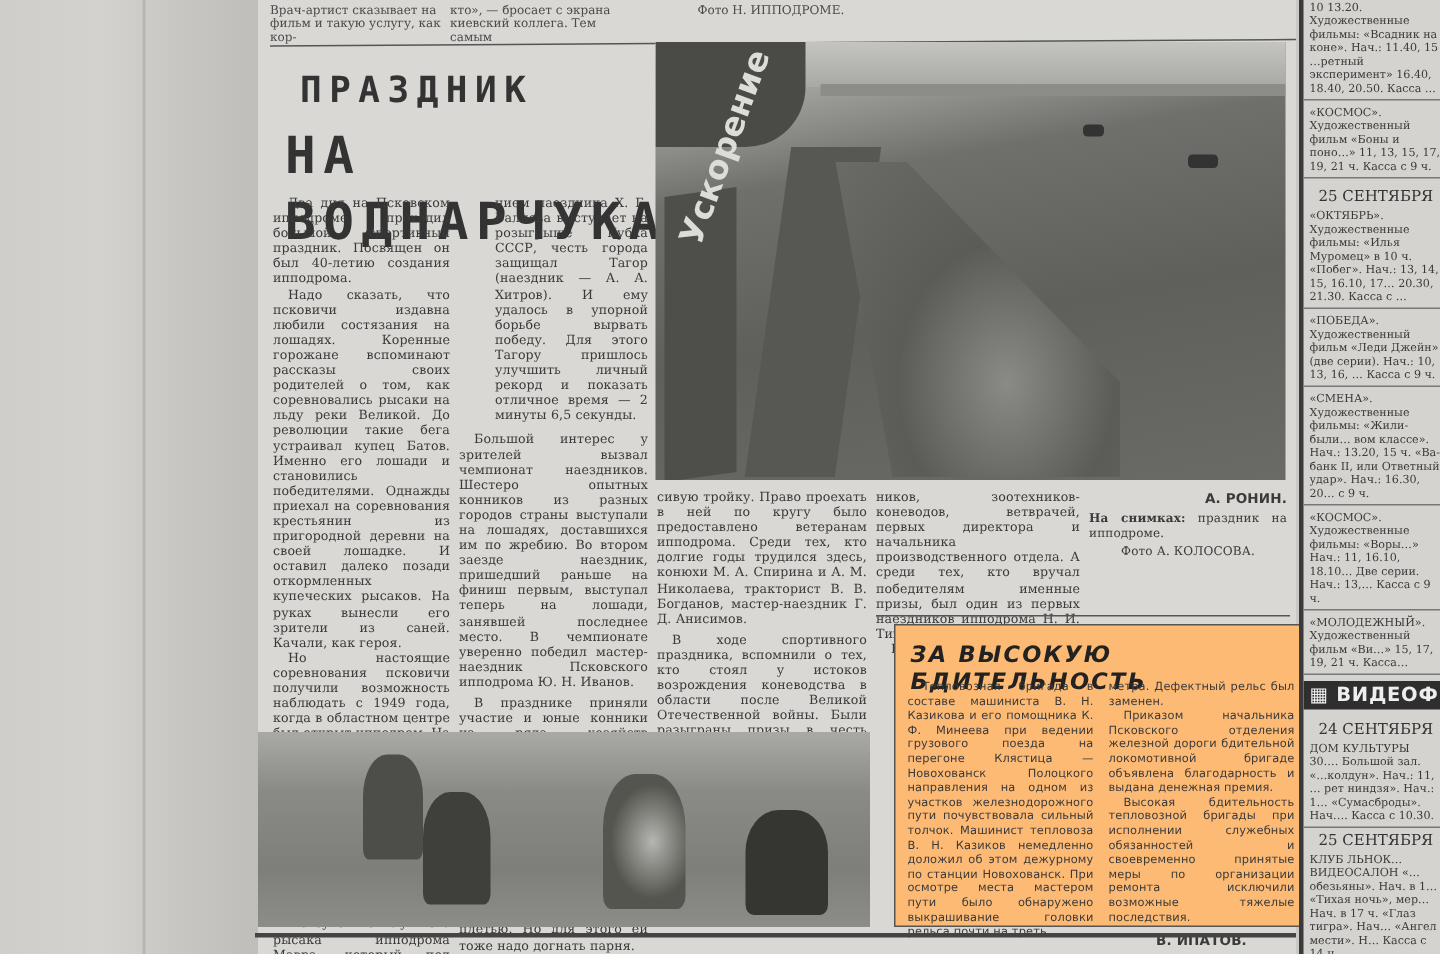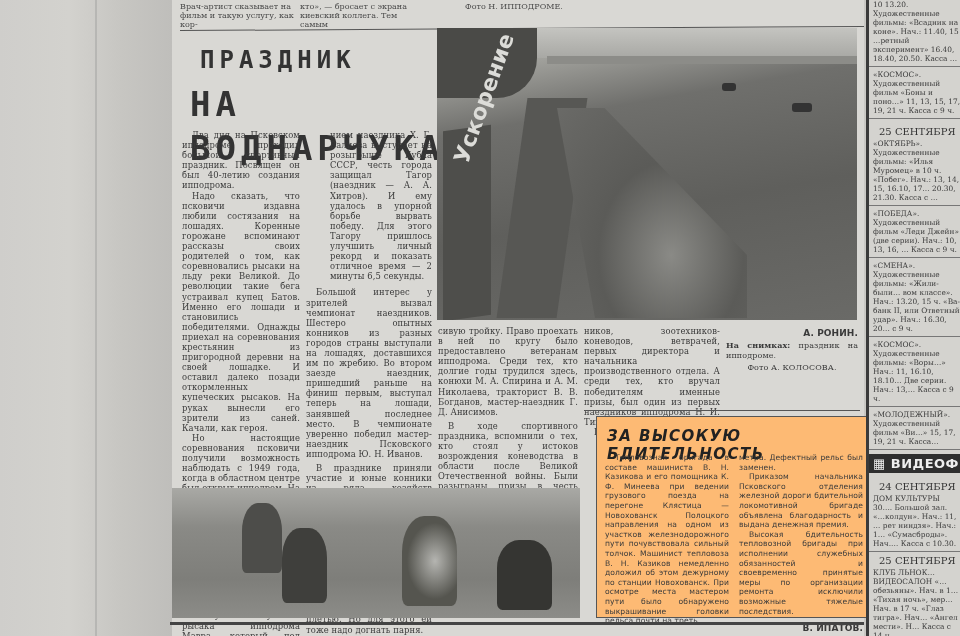--- a/index.html
+++ b/index.html
@@ -149,21 +149,21 @@
 
 <div class="box">
   <div class="box-title">ЗА ВЫСОКУЮ БДИТЕЛЬНОСТЬ</div>
   <div class="col text" style="left:8px; top:36px; width:124px;">
     <p>Тепловозная бригада в составе машиниста В. Н. Казикова и его помощника К. Ф. Минеева при ведении грузового поезда на перегоне Клястица — Новохованск Полоцкого направления на одном из участков железнодорожного пути почувствовала сильный толчок. Машинист тепловоза В. Н. Казиков немедленно доложил об этом дежурному по станции Новохованск. При осмотре места мастером пути было обнаружено выкрашивание головки рельса почти на треть</p>
   </div>
   <div class="col text" style="left:142px; top:36px; width:124px;">
     <p style="text-indent:0;">метра. Дефектный рельс был заменен.</p>
     <p>Приказом начальника Псковского отделения железной дороги бдительной локомотивной бригаде объявлена благодарность и выдана денежная премия.</p>
     <p>Высокая бдительность тепловозной бригады при исполнении служебных обязанностей и своевременно принятые меры по организации ремонта исключили возможные тяжелые последствия.</p>
-    <div class="bold-sig" style="margin-top:8px;">В. ИПАТОВ.</div>
+    <div class="bold-sig" style="margin-top:8px;text-align:center;">В. ИПАТОВ.</div>
   </div>
 </div>
 
 <div class="col-right">
   <div class="rcol-item">10 13.20. Художественные фильмы: «Всадник на коне». Нач.: 11.40, 15 …ретный эксперимент» 16.40, 18.40, 20.50. Касса …</div>
   <div class="rcol-item">«КОСМОС». Художественный фильм «Боны и поно…» 11, 13, 15, 17, 19, 21 ч. Касса с 9 ч.</div>
   <div class="rcol-date">25 СЕНТЯБРЯ</div>
   <div class="rcol-item">«ОКТЯБРЬ». Художественные фильмы: «Илья Муромец» в 10 ч. «Побег». Нач.: 13, 14, 15, 16.10, 17… 20.30, 21.30. Касса с …</div>
   <div class="rcol-item">«ПОБЕДА». Художественный фильм «Леди Джейн» (две серии). Нач.: 10, 13, 16, … Касса с 9 ч.</div>
   <div class="rcol-item">«СМЕНА». Художественные фильмы: «Жили-были… вом классе». Нач.: 13.20, 15 ч. «Ва-банк II, или Ответный удар». Нач.: 16.30, 20… с 9 ч.</div>

